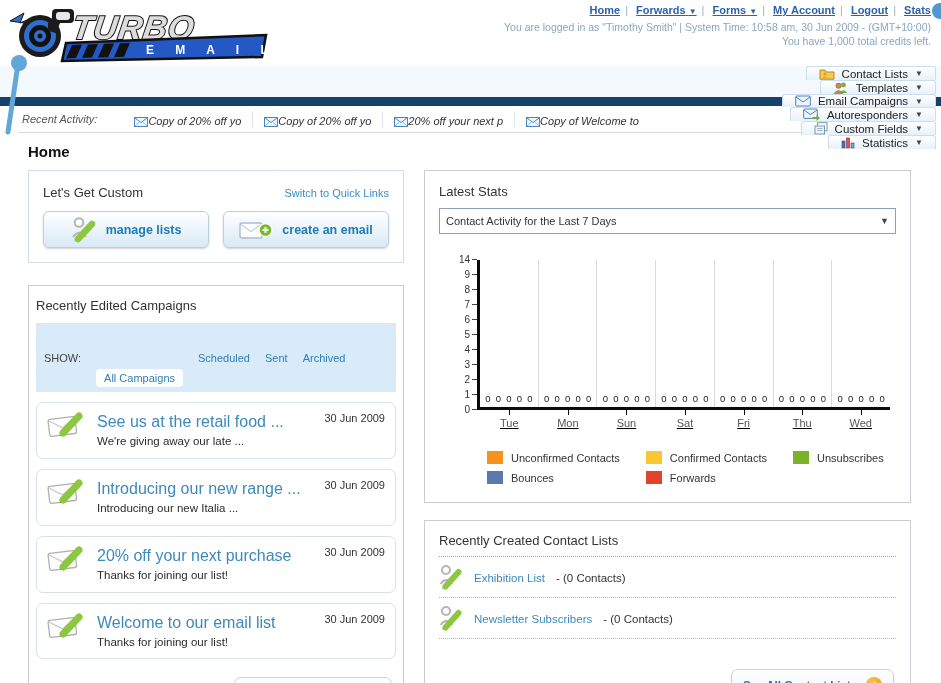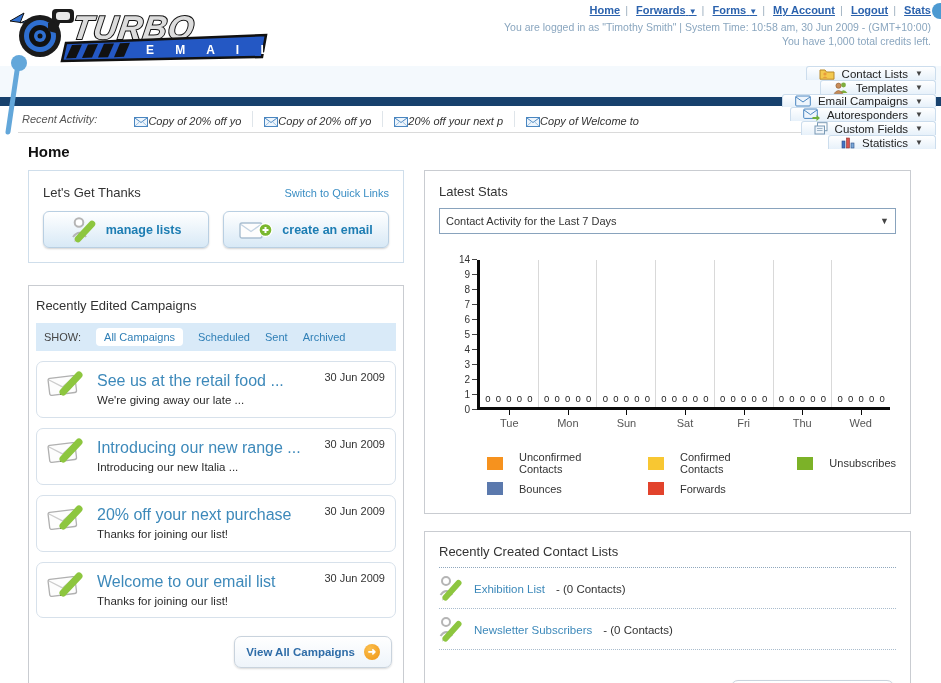--- a/index.html
+++ b/index.html
@@ -57,21 +57,21 @@
             background:linear-gradient(#ffffff,#d8e9f6); border:1px solid #b9cfe2; border-radius:6px;
             box-shadow:0 1px 2px rgba(0,0,0,.18); font-size:12.5px; font-weight:bold; color:#1d7db3;
             cursor:pointer; }
 
   
   .camp-panel { padding:12px 7px 14px; }
   .tabbar { margin-top:10px; background:#d9eaf8; padding:5px 8px; display:flex; align-items:center;
             gap:15px; font-size:11px; }
   .tabbar .show { color:#444; }
   .ctab { color:#2f7fb6; cursor:pointer; }
-  .ctab.active { background:#fff; padding:3px 8px; border-radius:4px; }
+  .ctab.active { background:#fff; padding:3px 8px; border-radius:4px;margin-top:41px; }
   .citem { display:flex; align-items:flex-start; gap:10px; border:1px solid #d7e1eb; border-radius:7px;
            padding:7px 10px 8px; margin-top:10px; background:#fff; cursor:pointer; }
   .citem .ctext { flex:1; line-height:1.45; }
   .ctitle { font-size:16px; color:#3d89ba; cursor:pointer; }
   .csub { font-size:11.5px; color:#2b2b2b; }
   .cdate { font-size:11px; color:#333; margin-top:2px; white-space:nowrap; }
   .viewall-row { text-align:right; margin:18px 4px 4px 0; }
 
   .pill-btn { display:inline-flex; align-items:center; gap:9px; padding:7px 11px;
               border:1px solid #c9d3dd; border-radius:7px; background:linear-gradient(#ffffff,#eef4fa);
@@ -91,26 +91,26 @@
   .yaxis { position:relative; width:26px; height:150px; flex:none; }
   .ytick { position:absolute; right:0; display:flex; align-items:center; gap:2px;
            font-size:10px; color:#333; }
   .ydash { display:inline-block; width:5px; height:1px; background:#444; }
   .plot { flex:1; height:150px; border-left:3px solid #0a0a0a; border-bottom:3px solid #0a0a0a;
           display:flex; }
   .cgroup { flex:1; position:relative; }
   .cgroup.gline { border-right:1px solid #d9d9d9; }
   .zeros { position:absolute; left:0; right:0; bottom:3px; display:flex; justify-content:space-evenly;
            font-size:9.5px; color:#222; }
-  .xaxis { display:flex; margin:0 6px 0 41px; }
+  .xaxis { display:flex; margin:0 6px 0 41px;text-decoration:underline; }
   .xcell { flex:1; text-align:center; position:relative; padding-top:7px; font-size:11px; color:#555; }
   .xcell .tick { position:absolute; top:0; left:50%; width:1px; height:5px; background:#0a0a0a; }
   .legend { margin:22px 0 6px 48px; display:grid; grid-template-columns:repeat(3,auto);
             gap:7px 26px; justify-content:start; }
-  .litem { display:flex; align-items:center; gap:16px; font-size:11px; color:#333; }
+  .litem { display:flex; align-items:center; gap:8px; font-size:11px; color:#333; }
   .lswatch { width:16px; height:13px; flex:none; }
 
   
   .cl-panel { padding:12px 14px 14px; }
   .cl-title { padding-bottom:8px; border-bottom:1px dotted #8fa7bd; }
   .cl-item { display:flex; align-items:center; gap:11px; padding:7px 0 6px;
              border-bottom:1px dotted #a9bccd; font-size:11.5px; }
   .cl-link { color:#3d89ba; cursor:pointer; }
   .cl-detail { color:#333; }
   .seeall-row { text-align:right; margin:30px 2px 2px 0; }
@@ -271,21 +271,21 @@
   </div>
 
   <div class="pagetitle">Home</div>
 
   <div class="cols">
 
     <div class="col-left">
 
       <div class="panel panel-blue gs-panel">
         <div class="gs-head">
-          <span class="ptitle">Let's Get Thanks</span>
+          <span class="ptitle">Let's Get Custom</span>
           <span class="gs-link">Switch to Quick Links</span>
         </div>
         <div class="gs-buttons">
           <div class="gs-btn">
             <svg class="icon" width="26" height="28" viewBox="0 0 26 28">
               <circle cx="8" cy="6.5" r="4.3" fill="#fff" stroke="#b5b5b5" stroke-width="2"></circle>
               <path d="M2 21 q6.5 -8.5 13 0" fill="none" stroke="#b5b5b5" stroke-width="2"></path>
               <path d="M3 26 l4 -1.5 -2.5 -2.5 z" fill="#c9c9c9"></path>
               <line x1="7" y1="23" x2="21" y2="8" stroke="#8dc63f" stroke-width="6.5" stroke-linecap="round"></line>
             </svg>

